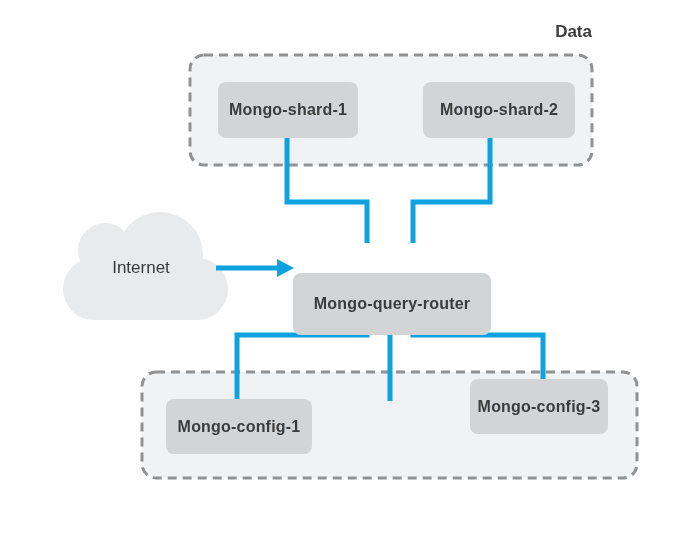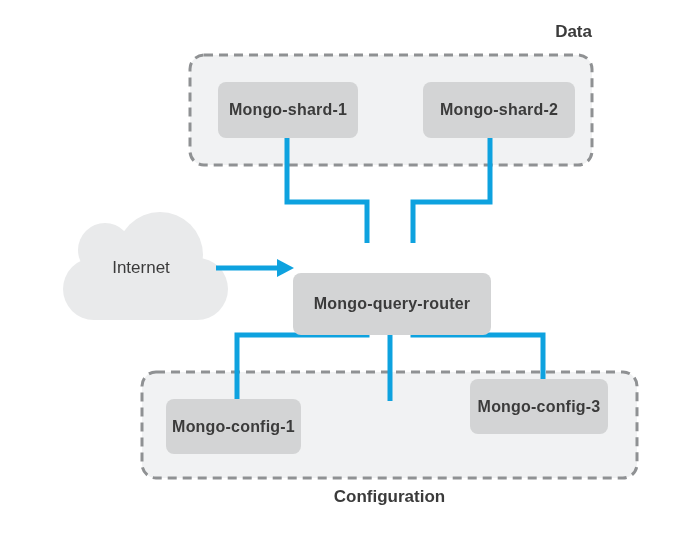--- a/index.html
+++ b/index.html
@@ -29,21 +29,21 @@
     position:absolute;z-index:3;
     background:var(--node);
     border-radius:8px;
     display:flex;align-items:center;justify-content:center;
     font-weight:bold;font-size:16px;color:var(--text);
     letter-spacing:.2px;
   }
   .node-shard-1{left:218px;top:82px;width:140px;height:56px;}
   .node-shard-2{left:423px;top:82px;width:152px;height:56px;}
   .node-router{left:293px;top:241px;width:198px;height:62px;margin-top:32px;}
-  .node-config-1{left:166px;top:399px;width:135px;height:55px;text-align:center;}
+  .node-config-1{left:166px;top:399px;width:146px;height:55px;text-align:center;}
   .node-config-2{left:320px;top:399px;width:137px;height:55px;}
   .node-config-3{left:470px;top:379px;width:138px;height:55px;}
   .group-label{
     position:absolute;z-index:3;
     text-align:center;font-weight:bold;font-size:17px;color:var(--text);
   }
   .label-data{left:190px;top:22px;width:402px;text-align:right;}
   .label-configuration{left:142px;top:487px;width:495px;}
   .label-internet{
     position:absolute;z-index:3;
@@ -74,21 +74,20 @@
       <rect class="cloud-part" x="63" y="258" width="165" height="62" rx="31"></rect>
     </g>
 
     <g>
       <line class="arrow-line" x1="216" y1="268" x2="278" y2="268"></line>
       <polygon class="arrow-head" points="277,259 294,268 277,277"></polygon>
     </g>
   </svg>
 
   <div class="group-label label-data">Data</div>
-  <div class="group-label label-configuration">Configuration</div>
 
   <div class="label-internet">Internet</div>
 
   <div class="node node-shard-1">
     <span>Mongo-shard-1</span>
   </div>
   <div class="node node-shard-2">
     <span>Mongo-shard-2</span>
   </div>
   <div class="node node-router">

